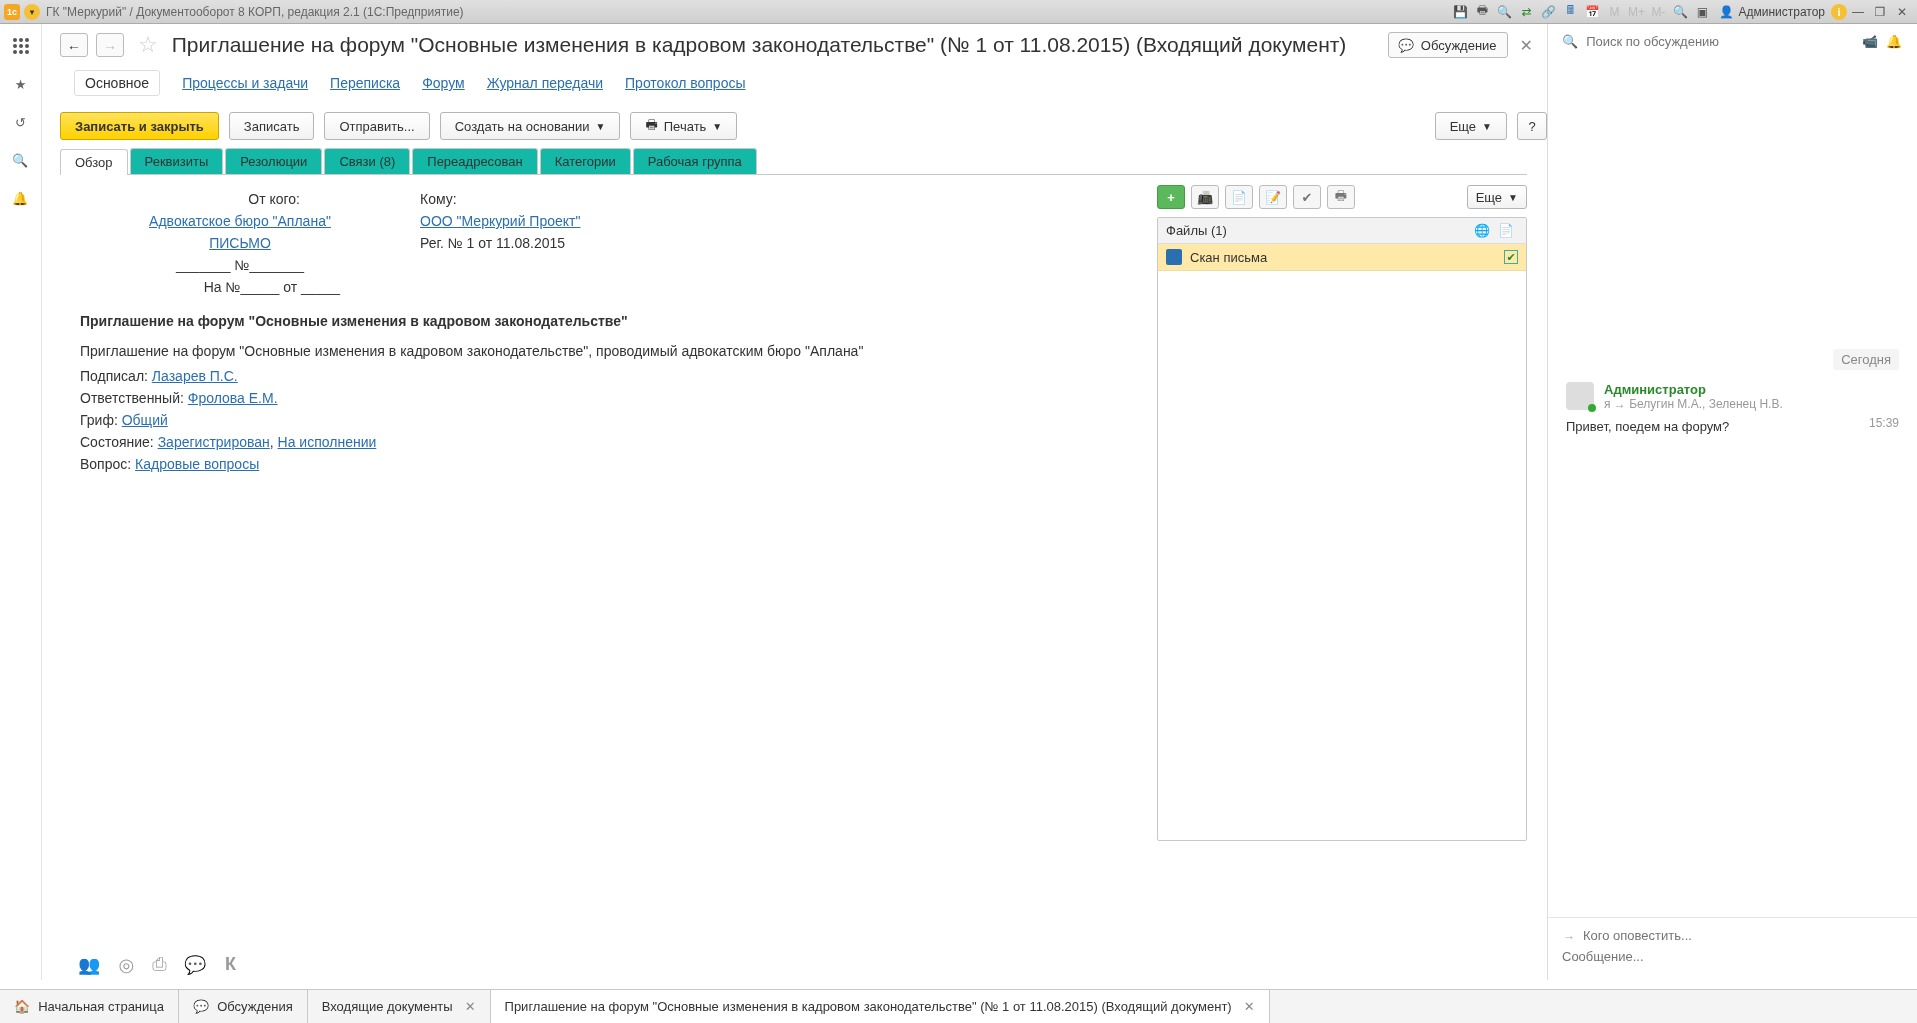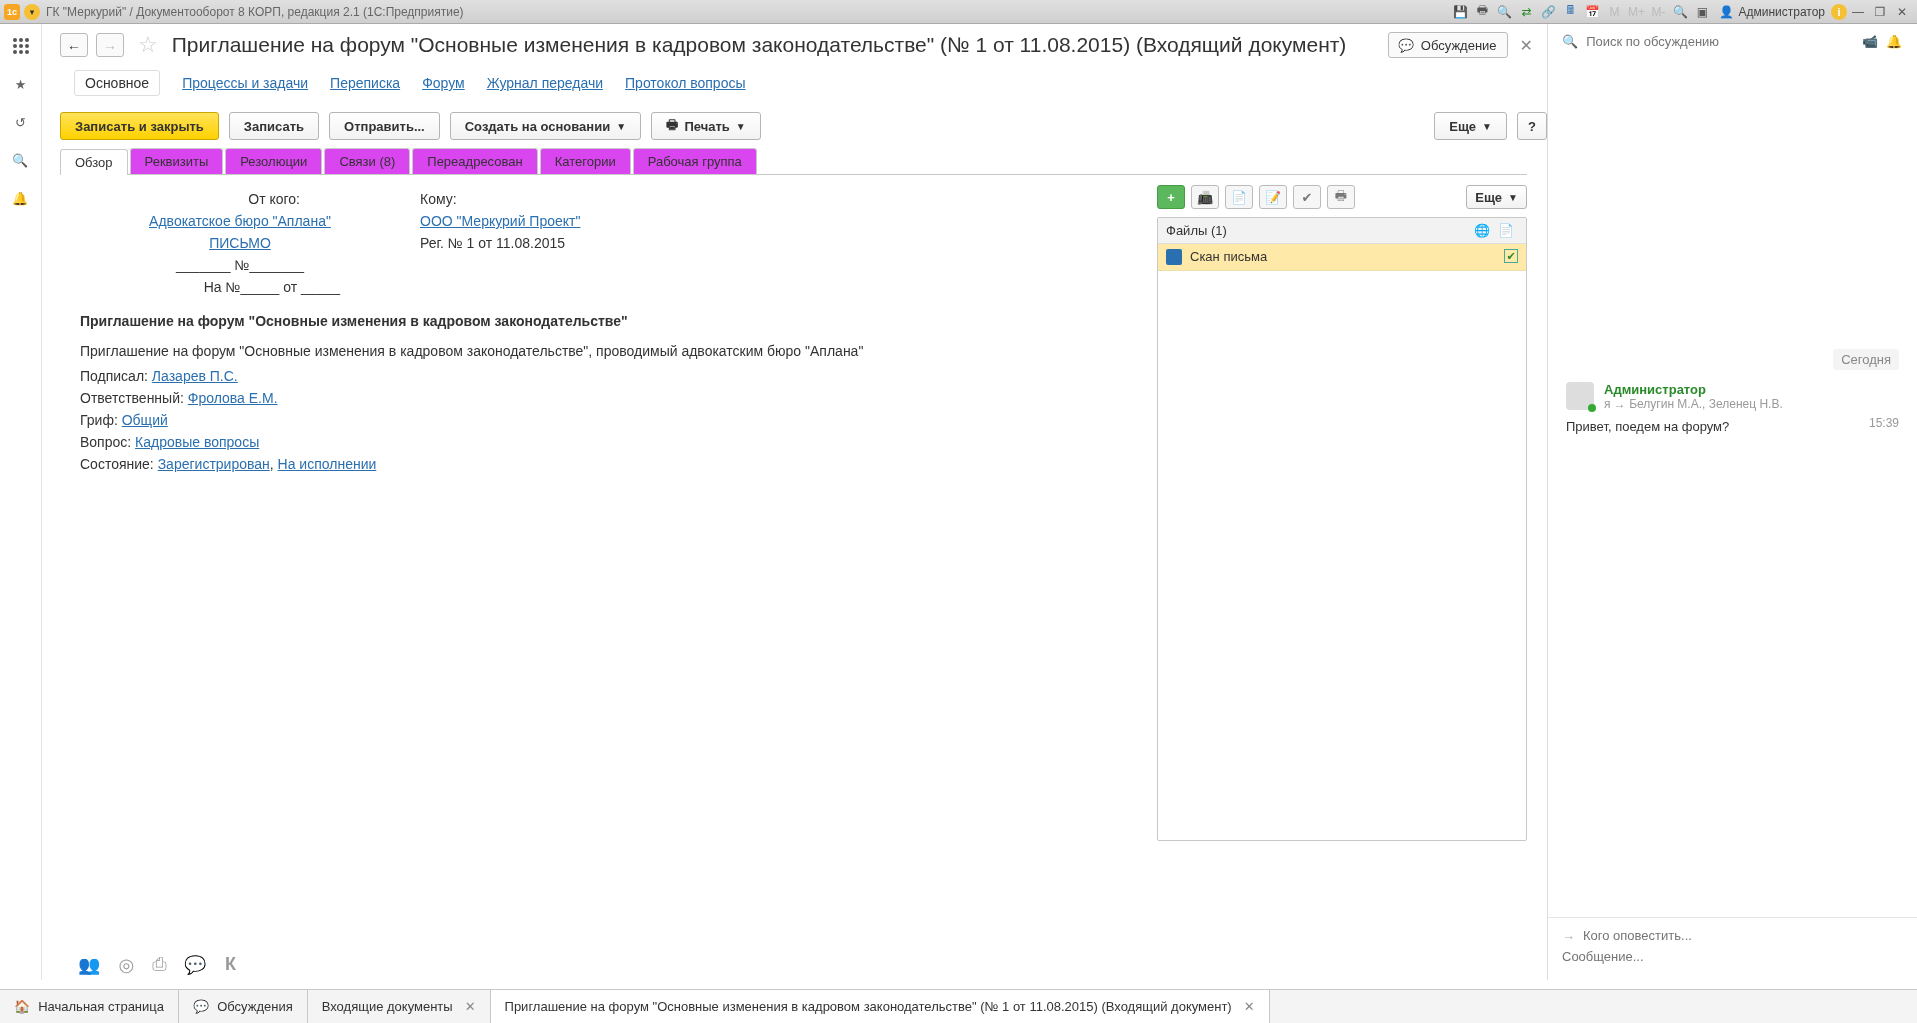--- a/index.html
+++ b/index.html
@@ -32,29 +32,29 @@
 .close-x{ font-size:16px; color:#888; cursor:pointer; padding:0 4px;}
 
 
 .section-nav{ display:flex; gap:22px; margin:12px 0 10px 14px; align-items:center;}
 .section-nav .active{ border:1px solid #ddd; border-radius:3px; padding:4px 10px; background:#fff;}
 .section-nav a{ color:#2a6fb0; text-decoration:underline; cursor:pointer; font-size:14px;}
 .section-nav .active a{ text-decoration:none; color:#333;}
 
 
 .toolbar{ display:flex; gap:10px; align-items:center; margin:6px 0 8px 0; }
-.btn{ border:1px solid #b5b5b5; border-radius:3px; background:linear-gradient(#fff,#f2f2f2); height:28px; padding:0 14px; display:flex; align-items:center; cursor:pointer; font-size:13px; gap:6px;font-weight:bold;}
+.btn{ border:1px solid #b5b5b5; border-radius:3px; background:linear-gradient(#fff,#f2f2f2); height:28px; padding:0 14px; display:flex; align-items:center; cursor:pointer; font-size:13px; gap:6px;}
 .btn-yellow{ background:linear-gradient(#ffe259,#ffd200); border-color:#c9a600; font-weight:bold;}
 .btn .caret{ font-size:10px;}
 .toolbar .gap{ flex:1;}
 .btn-sq{ width:30px; padding:0; justify-content:center;}
 
 
 .tabs{ display:flex; border-bottom:1px solid #c8c8c8; margin-right:20px;}
-.tab{ border:1px solid #c8c8c8; border-bottom:none; border-radius:3px 3px 0 0; padding:5px 14px; background:#d946ef; margin-right:2px; cursor:pointer; font-size:13px;}
+.tab{ border:1px solid #c8c8c8; border-bottom:none; border-radius:3px 3px 0 0; padding:5px 14px; background:#14b8a6; margin-right:2px; cursor:pointer; font-size:13px;}
 .tab.active{ background:#fff; position:relative; top:1px;}
 
 
 .tab-body{ display:flex; gap:16px; flex:1; margin-right:20px; padding-top:10px;}
 .left-panel{ flex:1; padding:6px 0 0 20px; font-size:14px;}
 .right-panel{ width:370px; }
 
 .hdr-grid{ display:grid; grid-template-columns: 320px 320px; gap:6px 20px;}
 .lbl{ text-align:right; color:#333;}
 .link{ color:#2a6fb0; text-decoration:underline; cursor:pointer;}
@@ -67,21 +67,21 @@
 
 
 .file-toolbar{ display:flex; gap:6px; align-items:center;}
 .file-toolbar .gap{flex:1;}
 .ficon{ width:28px; height:24px; border:1px solid #bbb; border-radius:3px; background:#f6f6f6; display:flex; align-items:center; justify-content:center; color:#777; cursor:pointer;}
 .ficon.green{ background:#5cb85c; border-color:#449d44; color:#fff; font-weight:bold;}
 .file-box{ border:1px solid #c8c8c8; border-radius:2px; margin-top:8px; height:624px; display:flex; flex-direction:column;}
 .file-head{ background:#f2f2f2; border-bottom:1px solid #ddd; padding:5px 8px; display:flex; align-items:center;}
 .file-head .fgap{flex:1;}
 .file-head .hic{ width:24px; text-align:center; color:#888;}
-.file-row{ background:#ffe9a8; padding:5px 8px; display:flex; gap:8px; border-bottom:1px solid #eadfa6;}
+.file-row{ background:#ffe9a8; padding:5px 8px; display:flex; align-items:center; gap:8px; border-bottom:1px solid #eadfa6;}
 .doc-ic{ width:16px; height:16px; background:#2a6fb0; border-radius:2px;}
 .chk{ width:14px; height:14px; border:1px solid #4a9; display:flex; align-items:center; justify-content:center; color:#2a8a2a; font-size:11px;}
 
 
 .bottom-icons{ display:flex; gap:18px; padding:6px 0 4px 18px; color:#999;}
 .bic{ font-size:18px; cursor:pointer;}
 
 
 .discussion{ width:370px; border-left:1px solid #ddd; display:flex; flex-direction:column;}
 .disc-search{ display:flex; align-items:center; gap:8px; padding:10px 14px; color:#999;}
@@ -241,22 +241,22 @@
           <div class="ctr" style="text-align:right; padding-right:60px;">На №_____ от _____</div>
           <div></div>
         </div>
 
         <div class="subj">Приглашение на форум "Основные изменения в кадровом законодательстве"</div>
         <div class="para">Приглашение на форум "Основные изменения в кадровом законодательстве", проводимый адвокатским бюро "Аплана"</div>
 
         <div class="kv"><span class="k">Подписал: </span><span class="link">Лазарев П.С.</span></div>
         <div class="kv"><span class="k">Ответственный: </span><span class="link">Фролова Е.М.</span></div>
         <div class="kv"><span class="k">Гриф: </span><span class="link">Общий</span></div>
+        <div class="kv"><span class="k">Состояние: </span><span class="link">Зарегистрирован</span><span>, </span><span class="link">На исполнении</span></div>
         <div class="kv"><span class="k">Вопрос: </span><span class="link">Кадровые вопросы</span></div>
-        <div class="kv"><span class="k">Состояние: </span><span class="link">Зарегистрирован</span><span>, </span><span class="link">На исполнении</span></div>
       </div>
 
       <div class="right-panel">
         <div class="file-toolbar">
           <div class="ficon green">+</div>
           <div class="ficon">📠</div>
           <div class="ficon">📄</div>
           <div class="ficon">📝</div>
           <div class="ficon">✔</div>
           <div class="ficon">🖶</div>

